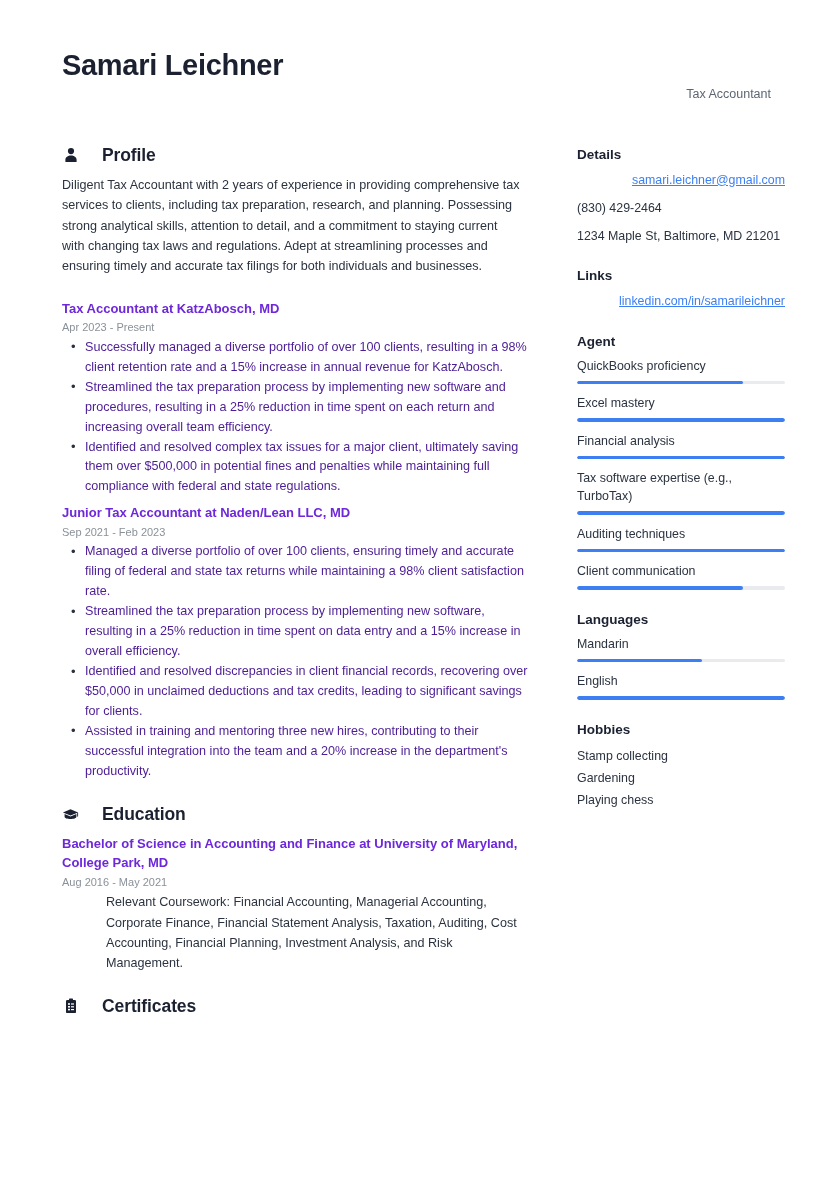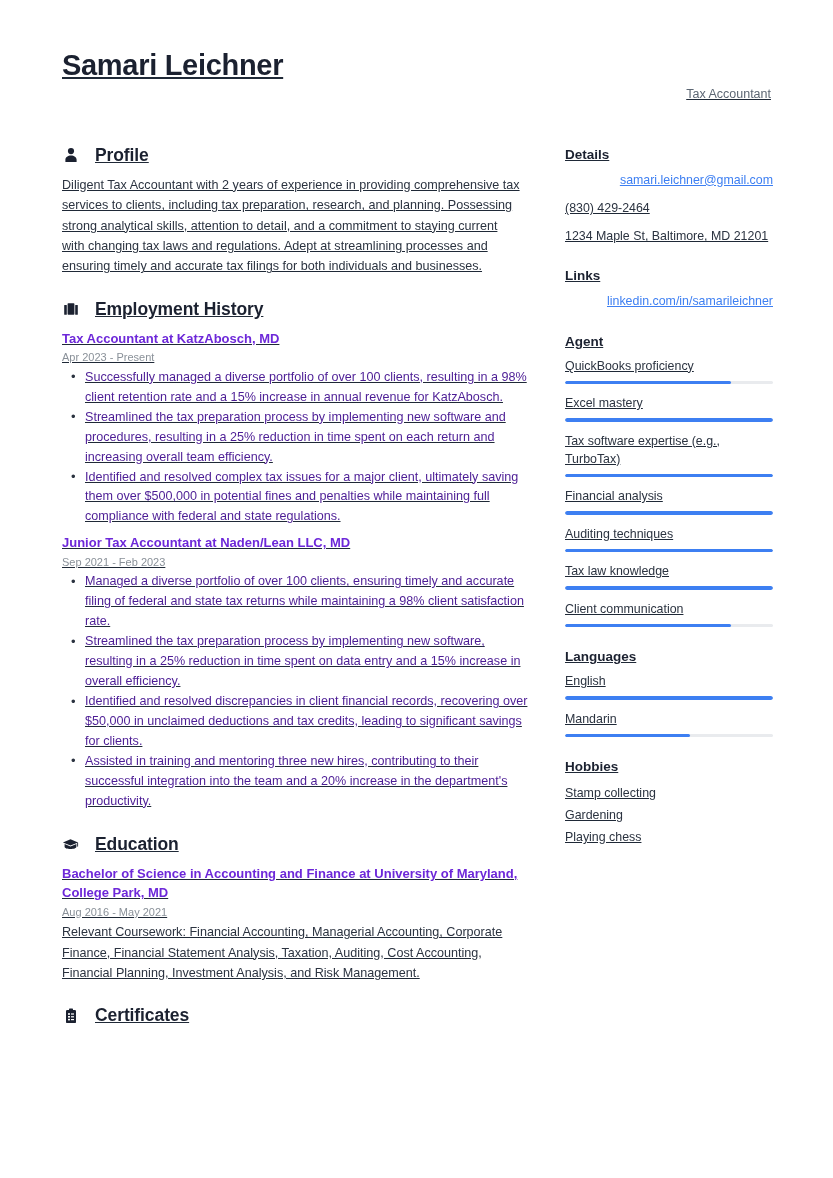--- a/index.html
+++ b/index.html
@@ -12,21 +12,20 @@
     font-family: "Liberation Sans", sans-serif;
     color: #1f2937;
     position: relative;
     overflow: hidden;
   }
   .page {
     width: 833px;
     height: 1126px;
     padding: 48px 62px 0 62px;
     position: relative;
-    text-decoration: underline;
   }
 
   
   .header { margin-bottom: 44px; }
   .full-name {
     font-size: 29px;
     font-weight: 700;
     letter-spacing: -0.3px;
     color: #1b2130;
     line-height: 1.2;
@@ -35,28 +34,28 @@
     font-size: 12.5px;
     color: #5c6673;
     margin-top: 4px;
     font-weight: 400;
     text-align: right;
   }
 
   
   .columns { display: flex; align-items: flex-start; }
   .col-main  { width: 468px; flex: 0 0 468px; }
-  .col-side  { width: 208px; flex: 0 0 208px; margin-left: 35px; padding-top: 2px; }
+  .col-side  { width: 208px; flex: 0 0 208px; margin-left: 47px; padding-top: 2px; }
 
   
   .section { margin-bottom: 22px; }
   .section-head {
     display: flex;
     align-items: center;
-    gap: 16px;
+    gap: 23px;
     margin-bottom: 9px;
   }
   .section-icon {
     width: 17px;
     height: 17px;
     flex: 0 0 17px;
     display: flex;
     align-items: center;
     justify-content: center;
     color: #1b2130;
@@ -91,20 +90,21 @@
     color: #8a9199;
     margin-top: 1px;
     margin-bottom: 2px;
     line-height: 1.5;
   }
   .entry-desc {
     font-size: 12.6px;
     line-height: 1.62;
     color: #2b3340;
     margin-top: 2px;
+    margin-left: 44px;
   }
   ul.bullets {
     list-style: none;
     margin: 2px 0 6px 0;
     padding: 0;
   }
   ul.bullets li {
     position: relative;
     padding-left: 23px;
     font-size: 12.6px;
@@ -196,30 +196,20 @@
             </svg>
           </span>
           <span class="section-title">Profile</span>
         </div>
         <div class="section-body">
           <div class="para">Diligent Tax Accountant with 2 years of experience in providing comprehensive tax services to clients, including tax preparation, research, and planning. Possessing strong analytical skills, attention to detail, and a commitment to staying current with changing tax laws and regulations. Adept at streamlining processes and ensuring timely and accurate tax filings for both individuals and businesses.</div>
         </div>
       </div>
 
       <div class="section">
-        <div class="section-head">
-          <span class="section-icon">
-            <svg width="16" height="16" viewBox="0 0 16 16" fill="currentColor">
-              <rect x="1.2" y="4.1" width="2.6" height="9.6" rx="0.5"></rect>
-              <rect x="4.6" y="2.3" width="6.8" height="11.4" rx="0.7"></rect>
-              <rect x="12.2" y="4.1" width="2.6" height="9.6" rx="0.5"></rect>
-            </svg>
-          </span>
-          <span class="section-title">Employment History</span>
-        </div>
         <div class="section-body">
 
           <div class="entry">
             <div class="entry-title">Tax Accountant at KatzAbosch, MD</div>
             <div class="entry-date">Apr 2023 - Present</div>
             <ul class="bullets">
               <li>Successfully managed a diverse portfolio of over 100 clients, resulting in a 98% client retention rate and a 15% increase in annual revenue for KatzAbosch.</li>
               <li>Streamlined the tax preparation process by implementing new software and procedures, resulting in a 25% reduction in time spent on each return and increasing overall team efficiency.</li>
               <li>Identified and resolved complex tax issues for a major client, ultimately saving them over $500,000 in potential fines and penalties while maintaining full compliance with federal and state regulations.</li>
             </ul>
@@ -302,63 +292,57 @@
             <div class="skill-fill" style="width: 80%;"></div>
           </div>
         </div>
         <div class="skill-row">
           <div class="skill-label">Excel mastery</div>
           <div class="skill-track">
             <div class="skill-fill" style="width: 100%;"></div>
           </div>
         </div>
         <div class="skill-row">
+          <div class="skill-label">Financial analysis</div>
+          <div class="skill-track">
+            <div class="skill-fill" style="width: 100%;"></div>
+          </div>
+        </div>
+        <div class="skill-row">
           <div class="skill-label">Tax software expertise (e.g., TurboTax)</div>
           <div class="skill-track">
             <div class="skill-fill" style="width: 100%;"></div>
           </div>
         </div>
         <div class="skill-row">
-          <div class="skill-label">Financial analysis</div>
-          <div class="skill-track">
-            <div class="skill-fill" style="width: 100%;"></div>
-          </div>
-        </div>
-        <div class="skill-row">
           <div class="skill-label">Auditing techniques</div>
           <div class="skill-track">
             <div class="skill-fill" style="width: 100%;"></div>
           </div>
         </div>
         <div class="skill-row">
-          <div class="skill-label">Tax law knowledge</div>
-          <div class="skill-track">
-            <div class="skill-fill" style="width: 100%;"></div>
-          </div>
-        </div>
-        <div class="skill-row">
           <div class="skill-label">Client communication</div>
           <div class="skill-track">
             <div class="skill-fill" style="width: 80%;"></div>
           </div>
         </div>
       </div>
 
       <div class="side-block">
         <div class="side-title">Languages</div>
         <div class="skill-row">
+          <div class="skill-label">Mandarin</div>
+          <div class="skill-track">
+            <div class="skill-fill" style="width: 60%;"></div>
+          </div>
+        </div>
+        <div class="skill-row">
           <div class="skill-label">English</div>
           <div class="skill-track">
             <div class="skill-fill" style="width: 100%;"></div>
-          </div>
-        </div>
-        <div class="skill-row">
-          <div class="skill-label">Mandarin</div>
-          <div class="skill-track">
-            <div class="skill-fill" style="width: 60%;"></div>
           </div>
         </div>
       </div>
 
       <div class="side-block">
         <div class="side-title">Hobbies</div>
         <div class="hobby-line">Stamp collecting</div>
         <div class="hobby-line">Gardening</div>
         <div class="hobby-line">Playing chess</div>
       </div>

